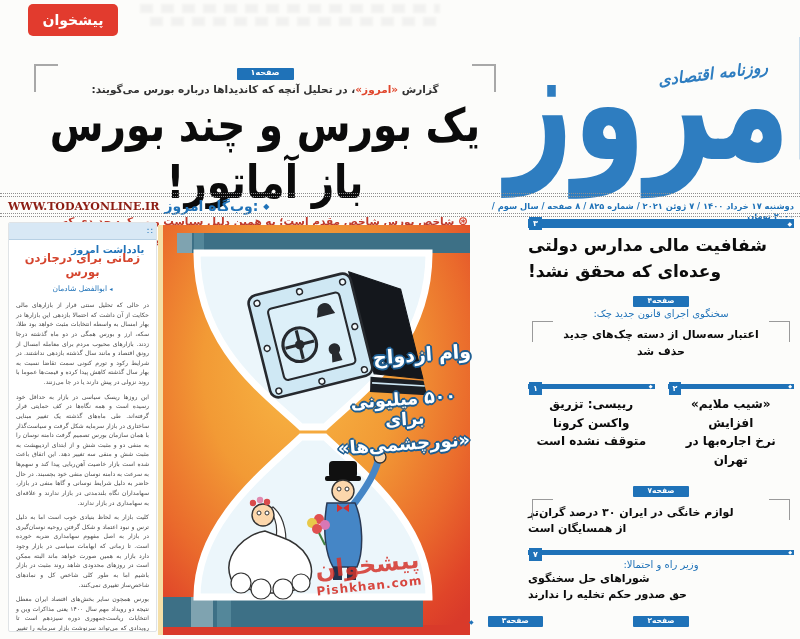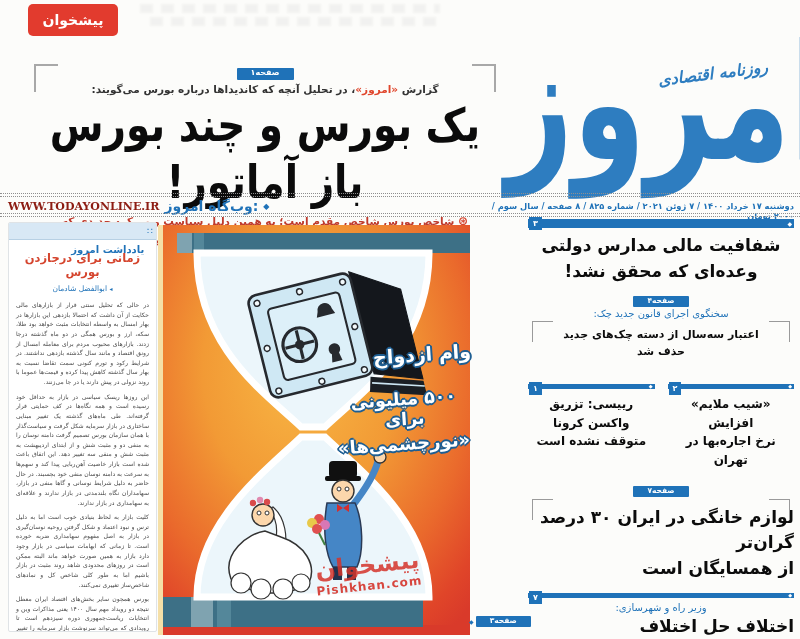--- a/index.html
+++ b/index.html
@@ -67,40 +67,40 @@
   .cartoon{position:absolute;left:163px;top:225px;width:307px;height:410px;}
   .edge-strip{position:absolute;left:158px;top:225px;width:5px;height:410px;background:#f5dfa7;}
   .cap{position:absolute;width:140px;text-align:center;color:#fff;font-weight:bold;
     transform:rotate(-4deg);line-height:1.15;
     text-shadow:-1px -1px 0 #1f5f93,1px -1px 0 #1f5f93,-1px 1px 0 #1f5f93,1px 1px 0 #1f5f93,
       2px 0 0 #1f5f93,-2px 0 0 #1f5f93,0 2px 0 #1f5f93,0 -2px 0 #1f5f93;}
   .cap1{left:352px;top:344px;font-size:19px;}
   .cap2{left:334px;top:389px;font-size:17.5px;}
   .cap3{left:334px;top:434px;font-size:18px;}
   .cartoon-ref{position:absolute;left:469px;top:616px;display:flex;direction:ltr;
-    align-items:center;gap:2px;}
+    align-items:center;gap:14px;}
   .cartoon-ref .ico{color:#1f72b8;font-size:6px;}
   
   .rc{position:absolute;left:528px;top:219px;width:266px;}
   .bar{position:relative;height:9px;background:#1f72b8;}
   .bar.thin{height:5px;}
   .bar .num{position:absolute;left:1px;top:-2px;background:#1f72b8;color:#fff;
     font-size:8px;font-weight:bold;line-height:13px;padding:0 4px;}
   .bar .mark{position:absolute;right:2px;top:0;color:#fff;font-size:6px;line-height:9px;}
   .bar.thin .mark{line-height:5px;font-size:5px;}
-  .rc-t1{margin-top:5px;font-size:17px;font-weight:bold;text-align:center;
+  .rc-t1{margin-top:5px;font-size:17px;font-weight:bold;text-align:left;
     line-height:1.5;color:#0c0c0c;}
   .rc-badge-row{text-align:center;margin:4px 0 1px;}
   .rc-kicker{text-align:center;font-size:10px;color:#1f72b8;margin-bottom:1px;}
   .rc-t2{font-size:11px;font-weight:bold;text-align:center;line-height:1.5;color:#0c0c0c;}
   .pair{display:flex;gap:13px;margin-top:22px;}
   .pair .cell{flex:1;}
   .pair .ttl{margin-top:6px;font-size:12px;font-weight:bold;text-align:center;
     line-height:1.55;color:#0c0c0c;}
-  .rc-t3{font-size:17px;font-weight:bold;text-align:right;line-height:1.5;color:#0c0c0c;}
+  .rc-t3{font-size:11px;font-weight:bold;text-align:left;line-height:1.5;color:#0c0c0c;}
   .mt4{margin-top:4px;} .mt8{margin-top:8px;} .mt10{margin-top:10px;}
 </style>
 </head>
 <body>
 
 <div class="page">
 
   <div class="ghost" style="left:140px;top:4px;width:300px;height:9px;"></div>
   <div class="ghost" style="left:150px;top:17px;width:290px;height:9px;"></div>
 
@@ -318,23 +318,23 @@
       <div class="rc-t3">
         <div>لوازم خانگی در ایران ۳۰ درصد گران‌تر</div>
         <div>از همسایگان است</div>
       </div>
     </div>
 
     <div class="bar thin mt10">
       <span class="num">۷</span>
       <span class="mark">◆</span>
     </div>
-    <div class="rc-kicker mt4">وزیر راه و شهرسازی:</div>
+    <div class="rc-kicker mt4">وزیر راه و احتمالا:</div>
     <div class="rc-t3">
-      <div>اختلاف حل اختلاف</div>
+      <div>شوراهای حل سخنگوی</div>
       <div>حق صدور حکم تخلیه را ندارند</div>
     </div>
 
     <div class="rc-badge-row mt4">
       <span class="badge">صفحه۲</span>
     </div>
 
   </div>
 </div>
 

